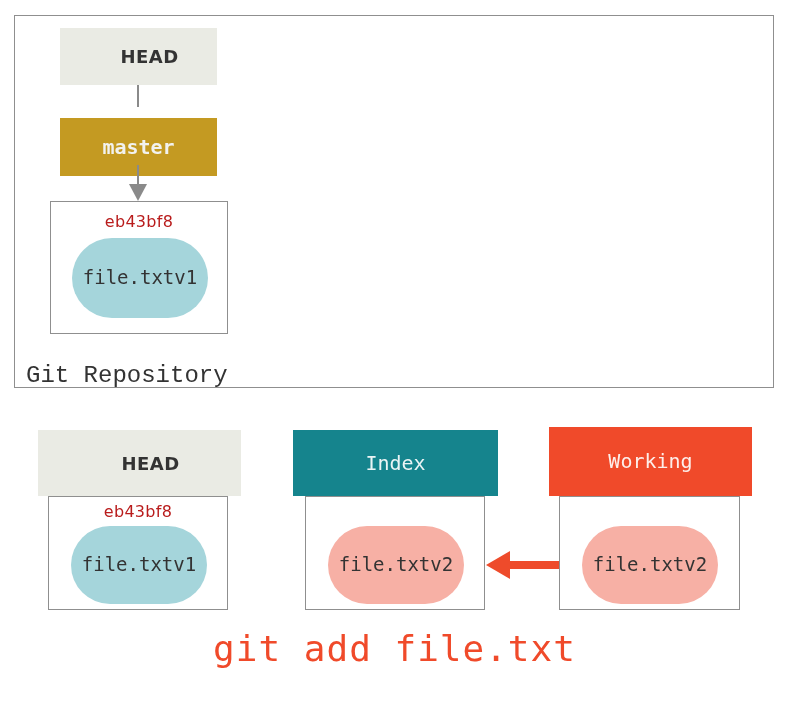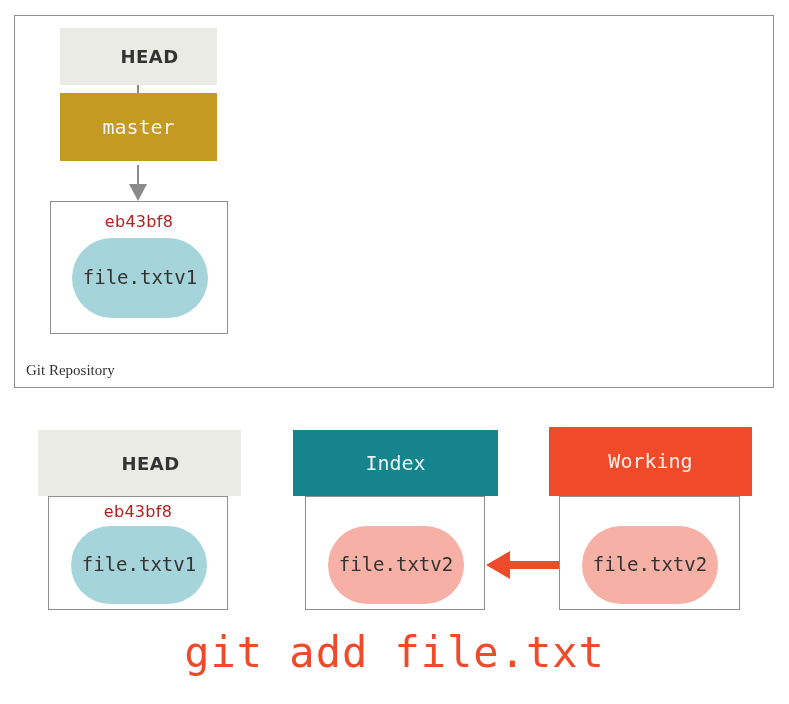--- a/index.html
+++ b/index.html
@@ -29,22 +29,22 @@
     width: 760px;
     height: 373px;
     border: 1.5px solid #8f8f8f;
     box-sizing: border-box;
     background: #ffffff;
   }
   .repo-label {
     position: absolute;
     left: 26px;
     top: 362px;
-    font-family: Liberation Serif, serif;
-    font-size: 15px;
+    font-family: Liberation Mono, monospace;
+    font-size: 24px;
     color: #333333;
     letter-spacing: 0px;
     white-space: nowrap;
   }
 
   
   .box {
     position: absolute;
     box-sizing: border-box;
     display: flex;
@@ -145,40 +145,40 @@
     border-right: 24px solid #EE4B2B;
   }
 
   
   .caption {
     position: absolute;
     left: 0;
     right: 0;
     text-align: center;
     font-family: "DejaVu Sans Mono", monospace;
-    font-size: 42px;
+    font-size: 36px;
     color: #F04A2A;
     letter-spacing: 1px;
     white-space: nowrap;
   }
 </style>
 </head>
 <body>
 
 <div class="stage">
 
   <div class="repo-frame"></div>
 
   <div class="box head-box" style="left:60px; top:28px; width:157px; height:57px;">
     <span>HEAD</span>
   </div>
 
   <div class="conn-line" style="left:137px; top:85px; height:22px;"></div>
 
-  <div class="box master-box" style="left:60px; top:93px; width:157px; height:68px;">
+  <div class="box master-box" style="left:60px; top:118px; width:157px; height:58px;font-weight:bold;">
     <span>master</span>
   </div>
 
   <div class="conn-line" style="left:137px; top:165px; height:22px;"></div>
   <div class="arrow-down" style="left:129px; top:184px;"></div>
 
   <div class="panel" style="left:50px; top:201px; width:178px; height:133px;">
     <div class="sha" style="top:10px;">eb43bf8</div>
     <div class="blob blob-blue" style="left:21px; top:36px; width:136px; height:80px;">
       <span>file.txt</span>

